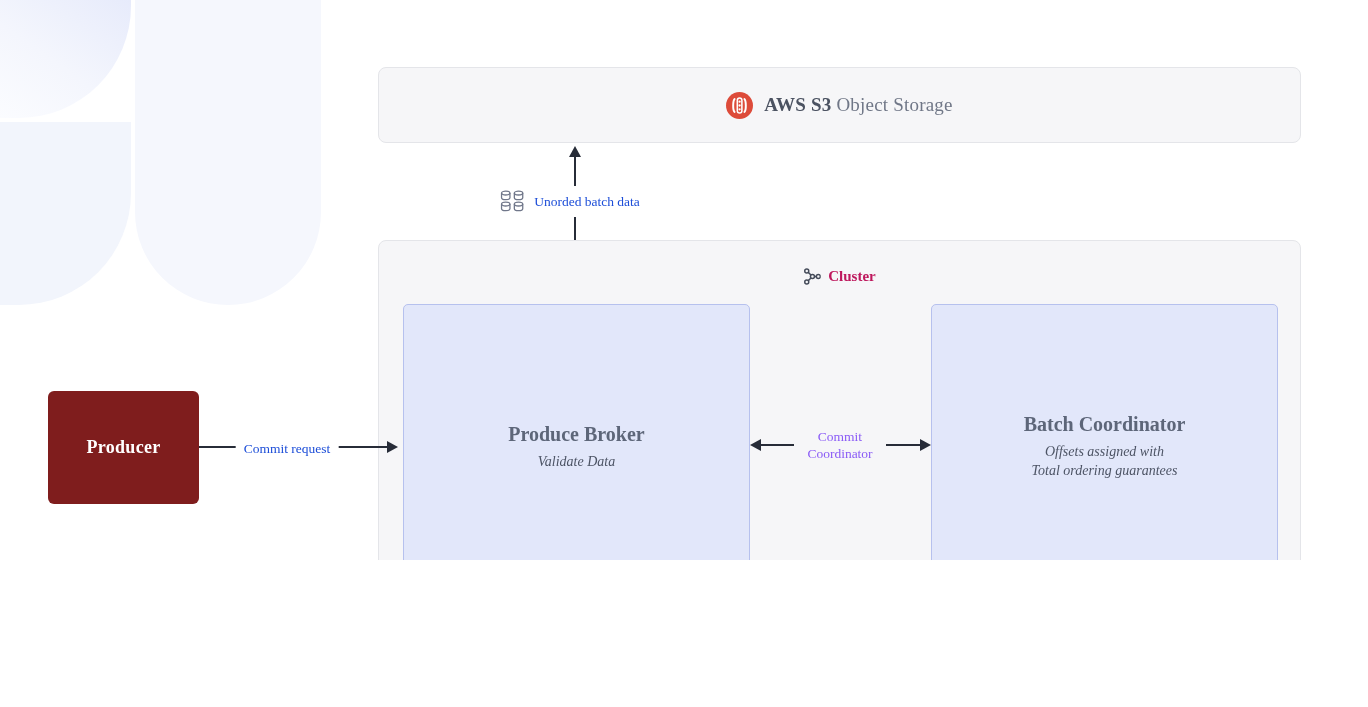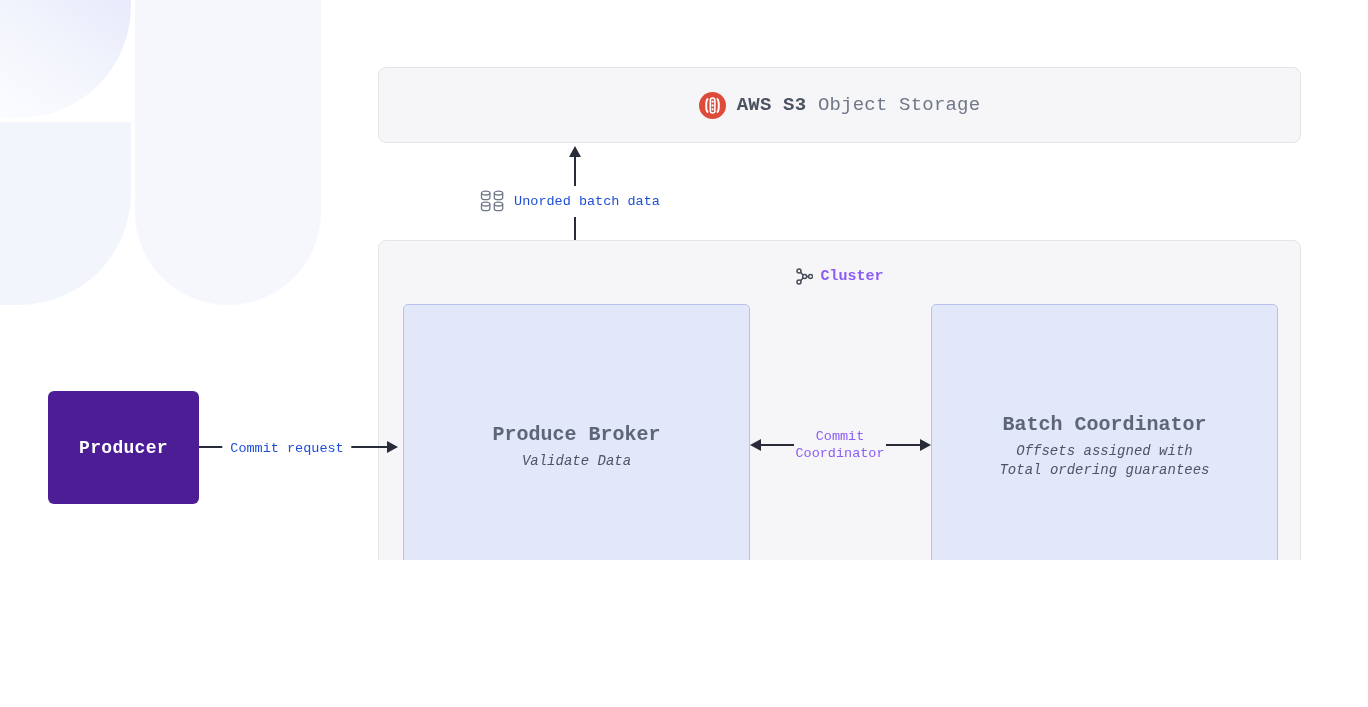--- a/index.html
+++ b/index.html
@@ -1,19 +1,19 @@
 <!DOCTYPE html>
 <html><head>
 <meta charset="utf-8">
 <style>
   * { margin:0; padding:0; box-sizing:border-box; }
   html,body { background:#ffffff; }
   .stage {
     position:relative; width:1368px; height:560px; background:#ffffff;
-    overflow:hidden; font-family:Liberation Mono, monospace;padding-left:44px;
+    overflow:hidden; font-family:Liberation Serif, serif;padding-left:44px;
   }
   
   .deco1 { position:absolute; left:0; top:0; width:131px; height:118px;
     background:linear-gradient(215deg,#e7ebfb 0%,#f4f6fd 55%,#fbfcff 100%);
     border-radius:0 0 112px 0; }
   .deco2 { position:absolute; left:135px; top:0; width:186px; height:305px;
     background:#f5f7fd; border-radius:0 0 93px 93px; }
   .deco3 { position:absolute; left:0; top:122px; width:131px; height:183px;
     background:#f2f5fc; border-radius:0 0 112px 0; }
 
@@ -27,31 +27,31 @@
   
   .panel { position:absolute; background:#f6f6f8; border:1px solid #e4e5e9; border-radius:8px; }
   .s3-box { left:378px; top:67px; width:923px; height:76px;
     display:flex; align-items:center; justify-content:center; gap:11px; }
   .s3-title { font-size:19px; color:#707787; letter-spacing:.2px; }
   .s3-title b { color:#4b5261; font-weight:700; }
   .cluster-box { left:378px; top:240px; width:923px; height:372px; }
 
   .cluster-label { position:absolute; left:50%; top:27px; transform:translateX(-50%);
     display:flex; align-items:center; gap:8px; }
-  .cluster-label span { font-size:15px; font-weight:700; color:#8b5cf6; }
+  .cluster-label span { font-size:15px; font-weight:700; color:#be185d; }
 
   .node { position:absolute; background:#e2e7fa; border:1px solid #b6c1ee; border-radius:5px;
     display:flex; flex-direction:column; align-items:center; justify-content:center; text-align:center; }
   .node .title { font-size:20px; font-weight:700; color:#5d6679; }
   .node .sub { font-size:14px; font-style:italic; color:#4d5465; margin-top:6px; line-height:19px; }
   .produce-broker { left:24px; top:63px; width:347px; height:285px; }
   .batch-coordinator { left:552px; top:63px; width:347px; height:285px; }
 
   .producer-box { position:absolute; left:48px; top:391px; width:151px; height:113px;
-    background:#4c1d95; border-radius:6px; display:flex; align-items:center; justify-content:center;text-align:center; }
+    background:#7f1d1d; border-radius:6px; display:flex; align-items:center; justify-content:center;text-align:center; }
   .producer-box span { color:#ffffff; font-size:18px; font-weight:700; letter-spacing:.3px; }
 
   
   .hline { position:absolute; height:2px; background:#272c38; }
   .vline { position:absolute; width:2px; background:#272c38; }
   .arr-up { position:absolute; width:0; height:0;
     border-left:6px solid transparent; border-right:6px solid transparent; border-bottom:11px solid #272c38; }
   .arr-right { position:absolute; width:0; height:0;
     border-top:6px solid transparent; border-bottom:6px solid transparent; border-left:11px solid #272c38; }
   .arr-left { position:absolute; width:0; height:0;

